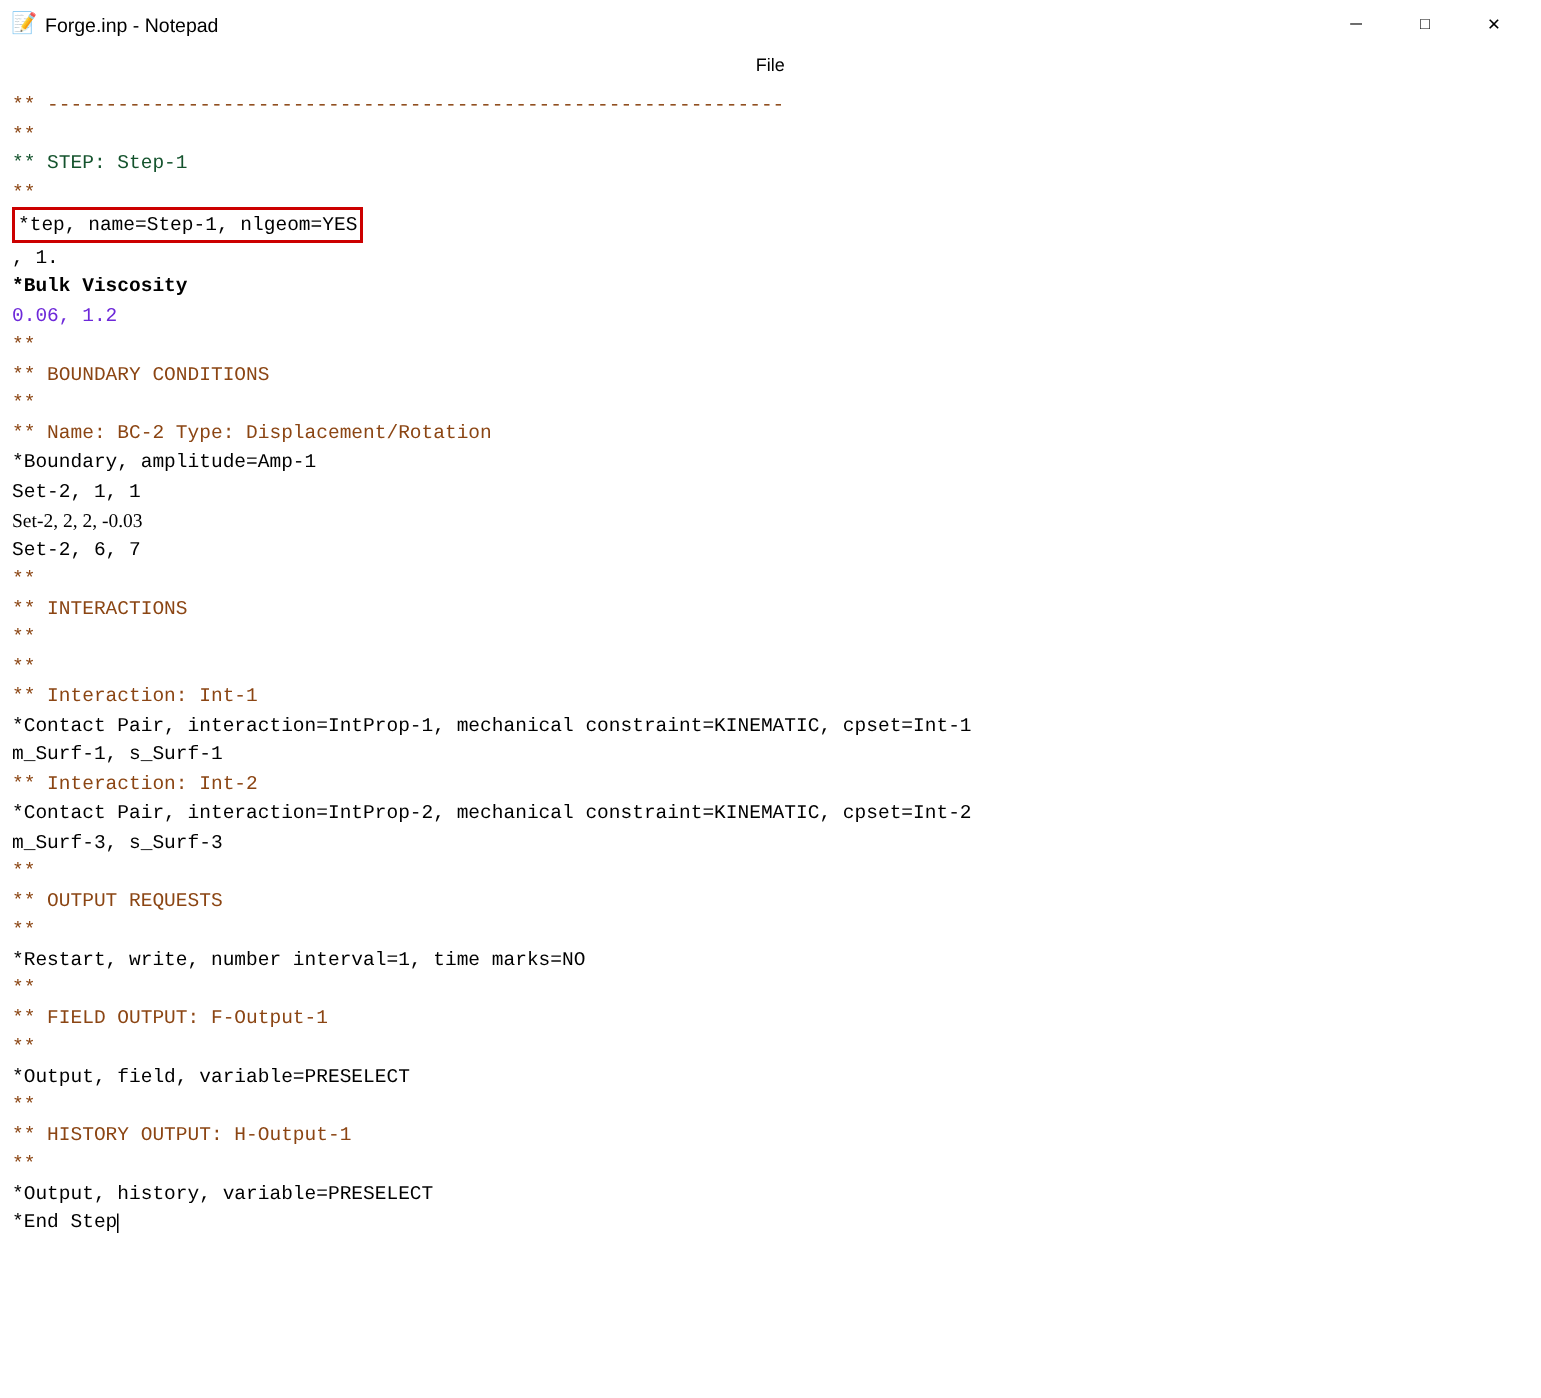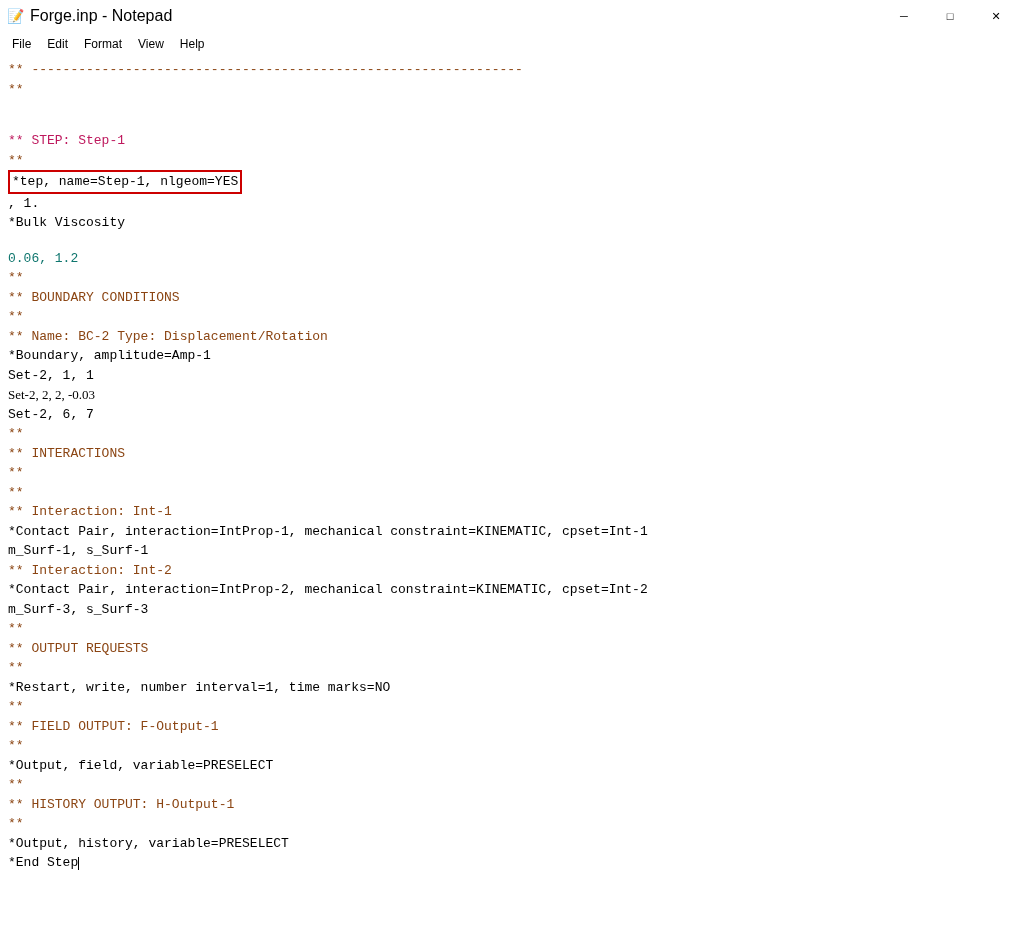--- a/index.html
+++ b/index.html
@@ -41,21 +41,21 @@
       width: 16px;
       height: 16px;
       display: flex;
       align-items: center;
       justify-content: center;
       font-size: 14px;
     }
 
     .title-bar-text {
       font-family: 'Segoe UI', Arial, sans-serif;
-      font-size: 16px;
+      font-size: 13px;
       color: #000;
     }
 
     .title-bar-controls {
       display: flex;
       gap: 0;
     }
 
     .title-btn {
       width: 46px;
@@ -73,20 +73,21 @@
     
     .menu-bar {
       display: flex;
       align-items: center;
       background: #fff;
       padding: 2px 4px;
       height: 24px;
       border-bottom: none;
       font-family: 'Segoe UI', Arial, sans-serif;
       font-size: 12px;
+      flex-direction: column;
     }
 
     .menu-item {
       padding: 2px 8px;
       cursor: pointer;
       border-radius: 2px;
     }
 
     
     .editor-container {
@@ -181,26 +182,26 @@
   <span class="menu-item">Edit</span>
   <span class="menu-item">Format</span>
   <span class="menu-item">View</span>
   <span class="menu-item">Help</span>
 </div>
 
 <div class="editor-container">
   <div class="editor-content" id="editor">
   <span class="line" style="color: rgb(139, 69, 19);">** ---------------------------------------------------------------</span>
       <span class="line" style="color: rgb(139, 69, 19);">**</span>
-      <span class="line" style="color: #be185d; margin-top: 32px;">** STEP: Step-1</span>
+      <span class="line" style="color: #14532d;">** STEP: Step-1</span>
       <span class="line" style="color: rgb(139, 69, 19);">**</span>
       <span class="line" style="color: rgb(0, 0, 0);"><span class="highlighted-line">*tep, name=Step-1, nlgeom=YES</span></span>
       <span class="line" style="color: rgb(0, 0, 0);">, 1.</span>
-      <span class="line" style="color: rgb(0, 0, 0);">*Bulk Viscosity</span>
-      <span class="line" style="color: #0f766e; margin-top: 16px;">0.06, 1.2</span>
+      <span class="line" style="color: rgb(0, 0, 0); font-weight: bold;">*Bulk Viscosity</span>
+      <span class="line" style="color: #6d28d9;">0.06, 1.2</span>
       <span class="line" style="color: rgb(139, 69, 19);">**</span>
       <span class="line" style="color: rgb(139, 69, 19);">** BOUNDARY CONDITIONS</span>
       <span class="line" style="color: rgb(139, 69, 19);">**</span>
       <span class="line" style="color: rgb(139, 69, 19);">** Name: BC-2 Type: Displacement/Rotation</span>
       <span class="line" style="color: rgb(0, 0, 0);">*Boundary, amplitude=Amp-1</span>
       <span class="line" style="color: rgb(0, 0, 0);">Set-2, 1, 1</span>
       <span class="line" style="color: rgb(0, 0, 0); font-family: Liberation Serif, serif;">Set-2, 2, 2, -0.03</span>
       <span class="line" style="color: rgb(0, 0, 0);">Set-2, 6, 7</span>
       <span class="line" style="color: rgb(139, 69, 19);">**</span>
       <span class="line" style="color: rgb(139, 69, 19);">** INTERACTIONS</span>

